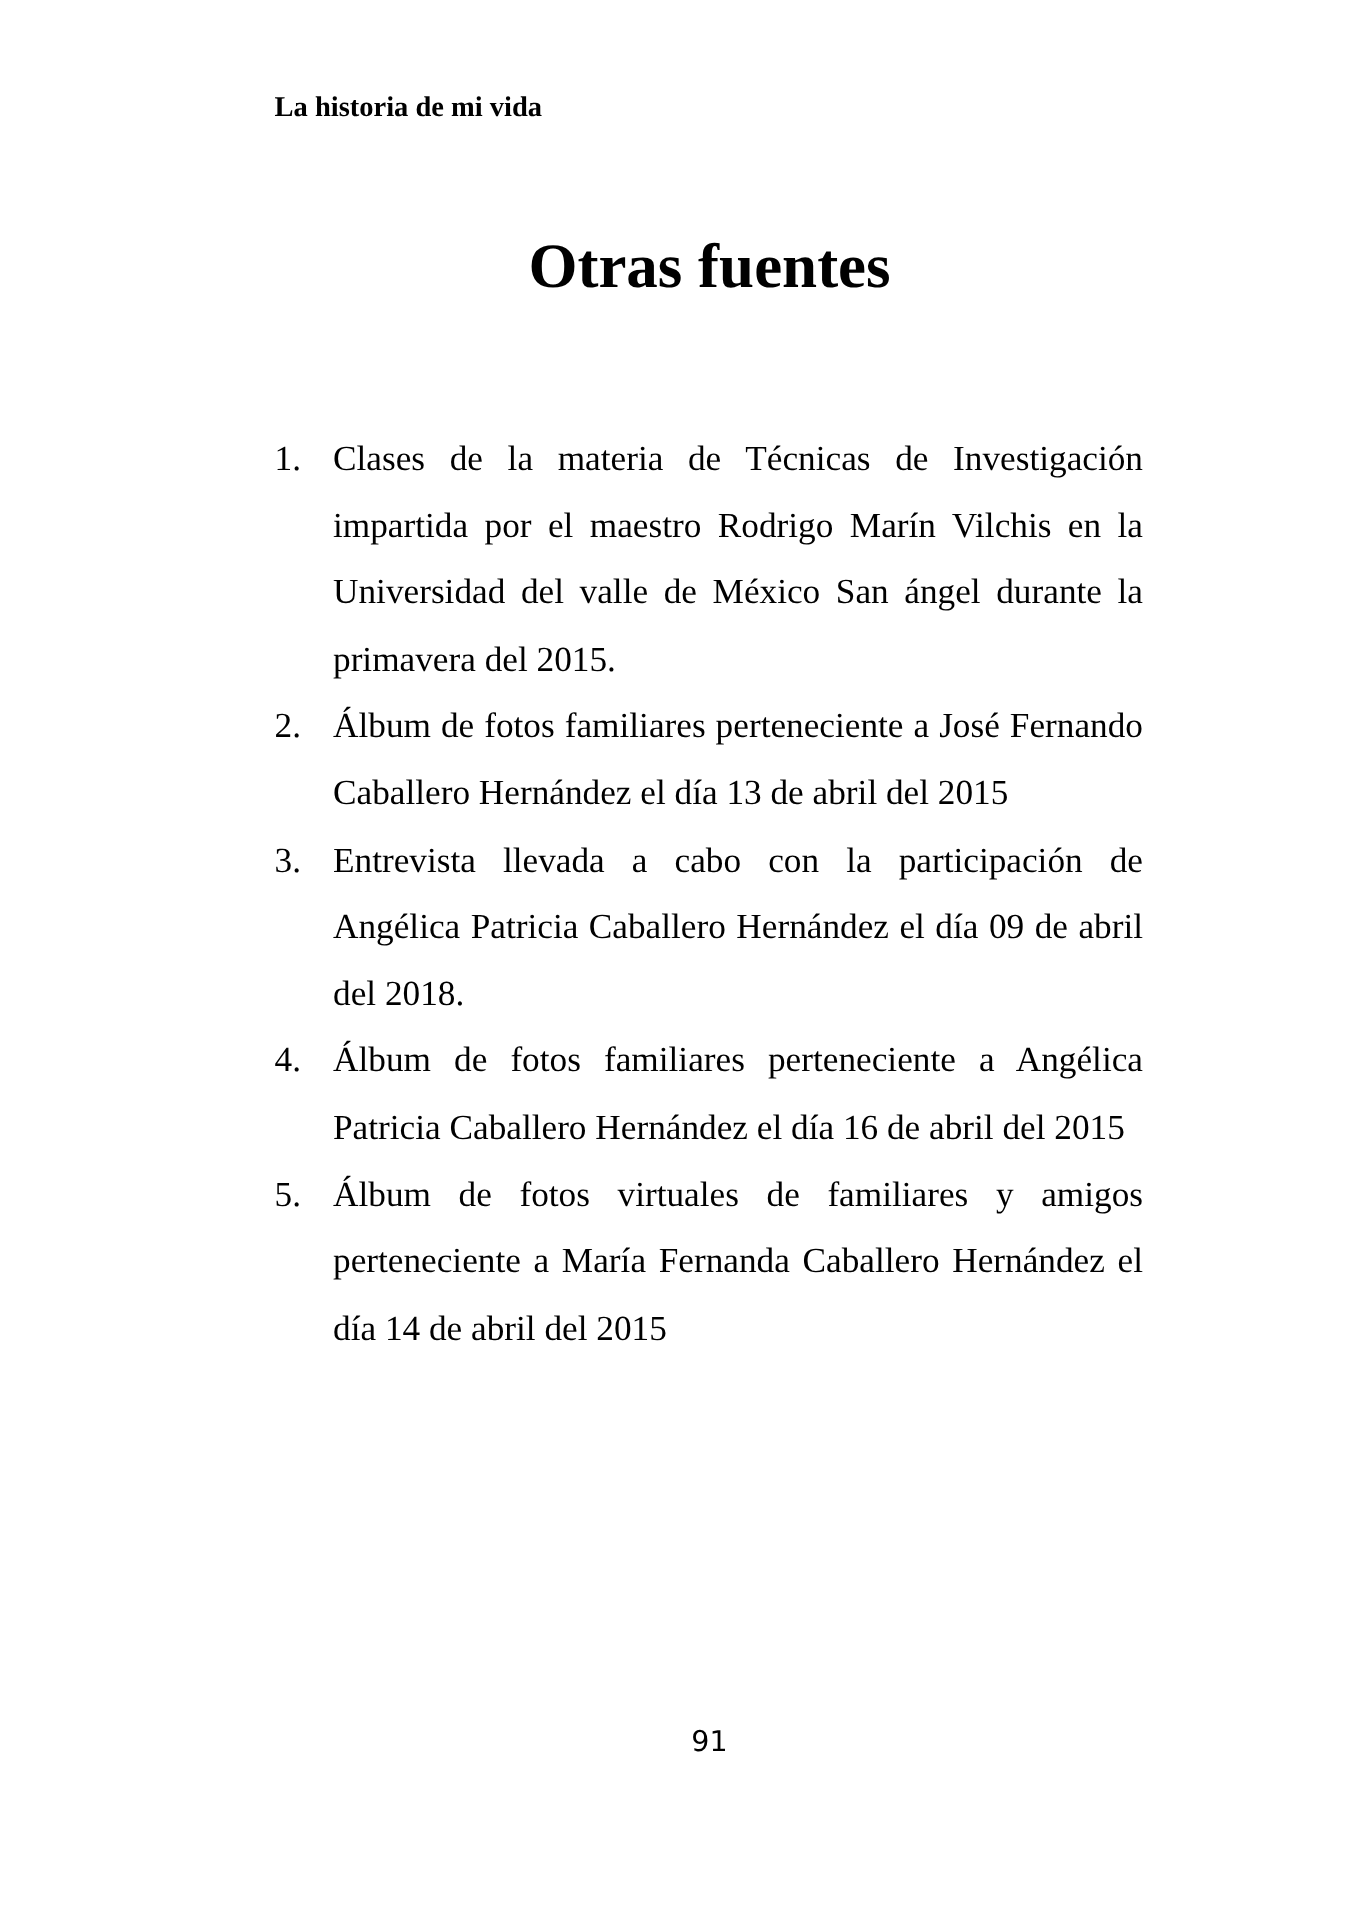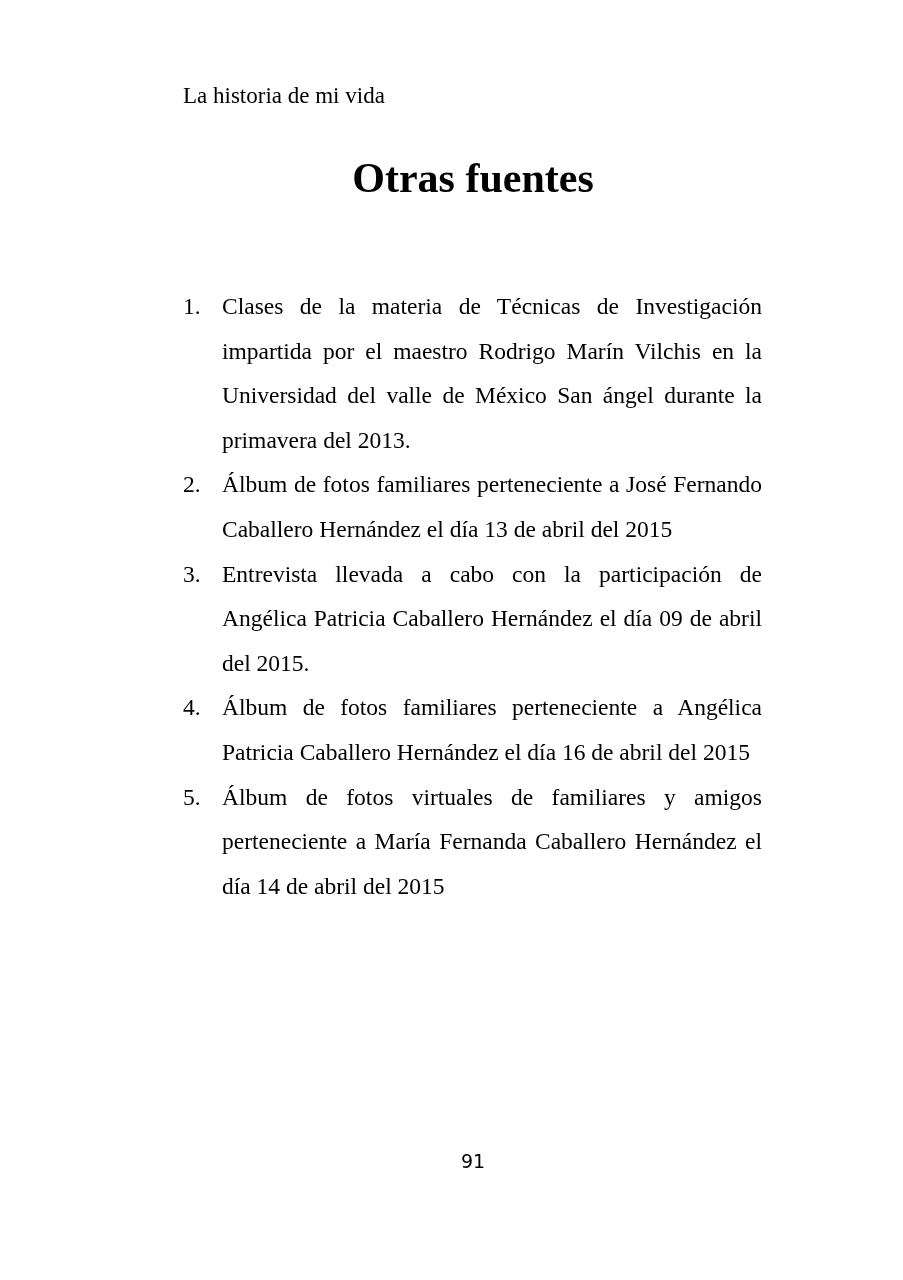--- a/index.html
+++ b/index.html
@@ -11,24 +11,25 @@
       width: 903px;
       height: 1280px;
       position: relative;
       overflow: hidden;
       color: #000000;
       font-family: "Liberation Serif", serif;
     }
     .running-header {
       position: absolute;
       left: 183px;
-      top: 84px;
-      font-size: 23px;
+      top: 60px;
+      font-size: 19px;
       line-height: 24px;
       white-space: nowrap;
+      font-weight: bold;
     }
     .page-title {
       position: absolute;
       left: 0;
       width: 946px;
       top: 152px;
       margin: 0;
       text-align: center;
       font-size: 42px;
       line-height: 52px;
@@ -73,29 +74,29 @@
 </head>
 <body>
 
 <div class="running-header">La historia de mi vida</div>
 
 <h1 class="page-title">Otras fuentes</h1>
 
 <ol class="sources-list">
   <li class="source-item">
     <span class="source-number">1.</span>
-    <span class="source-text">Clases de la materia de Técnicas de Investigación impartida por el maestro Rodrigo Marín Vilchis en la Universidad del valle de México San ángel durante  la primavera del 2013.</span>
+    <span class="source-text">Clases de la materia de Técnicas de Investigación impartida por el maestro Rodrigo Marín Vilchis en la Universidad del valle de México San ángel durante  la primavera del 2015.</span>
   </li>
   <li class="source-item">
     <span class="source-number">2.</span>
     <span class="source-text">Álbum de fotos familiares perteneciente a José Fernando Caballero Hernández el día 13 de abril del 2015</span>
   </li>
   <li class="source-item">
     <span class="source-number">3.</span>
-    <span class="source-text">Entrevista llevada a cabo con la participación de Angélica Patricia Caballero Hernández el día 09 de abril del 2015.</span>
+    <span class="source-text">Entrevista llevada a cabo con la participación de Angélica Patricia Caballero Hernández el día 09 de abril del 2018.</span>
   </li>
   <li class="source-item">
     <span class="source-number">4.</span>
     <span class="source-text">Álbum de fotos familiares perteneciente a Angélica Patricia Caballero Hernández  el día 16 de abril del 2015</span>
   </li>
   <li class="source-item">
     <span class="source-number">5.</span>
     <span class="source-text">Álbum de fotos virtuales de familiares y amigos perteneciente a María Fernanda Caballero Hernández  el día 14 de abril del 2015</span>
   </li>
 </ol>

